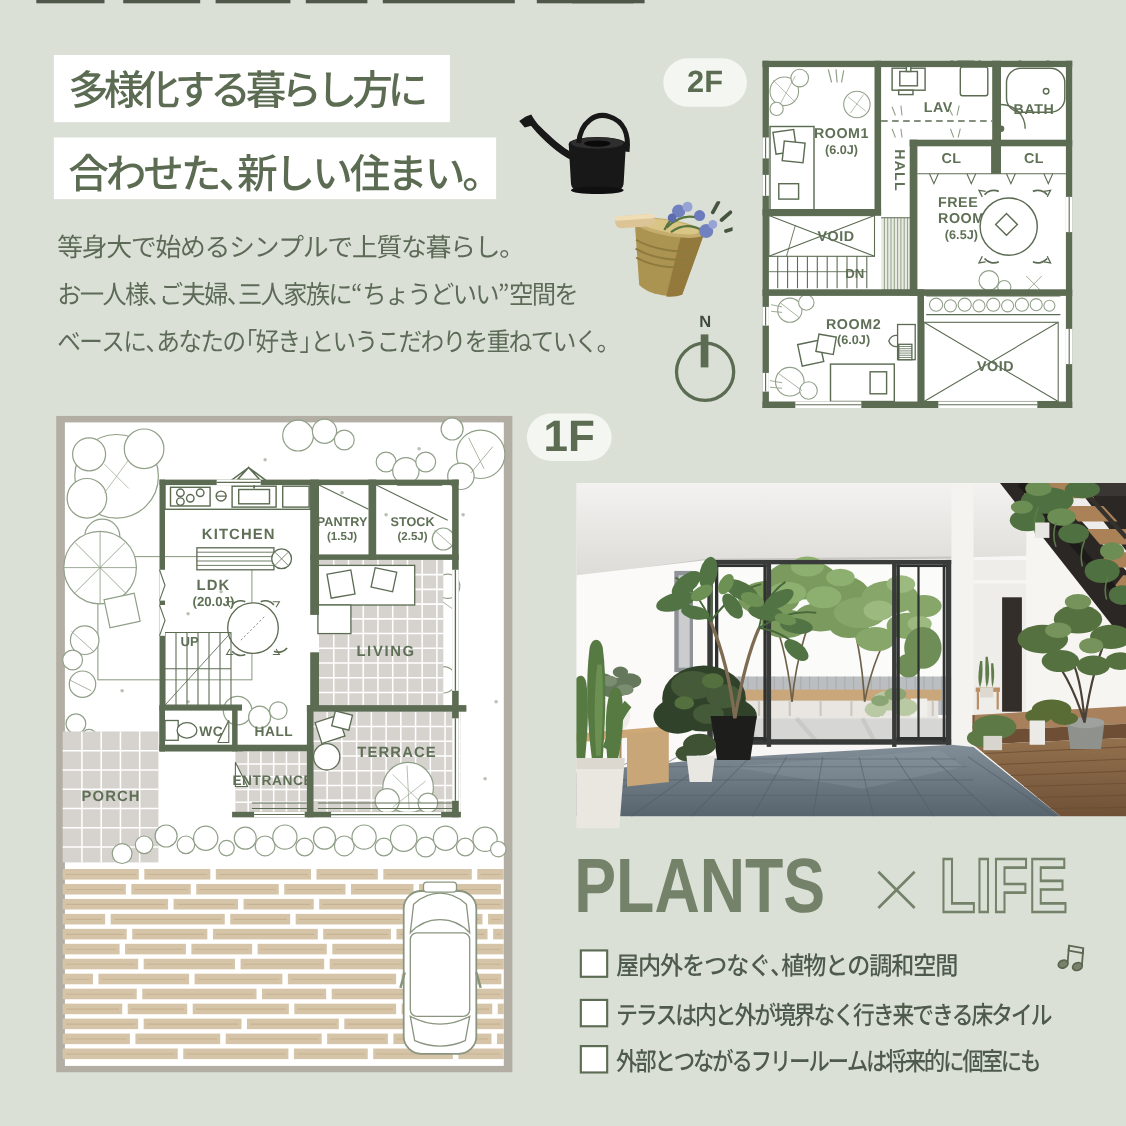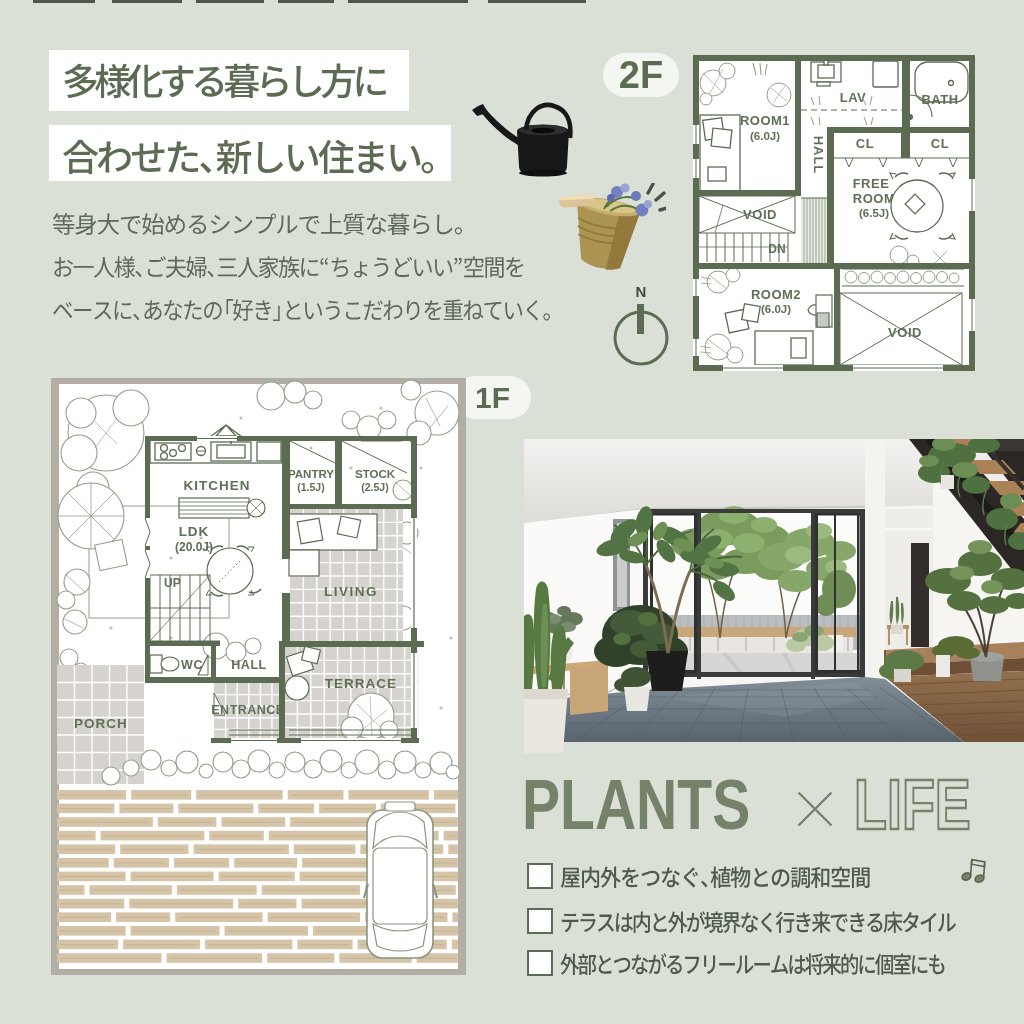--- a/index.html
+++ b/index.html
@@ -60,21 +60,21 @@
       <circle cx="86" cy="27" r="6.4" fill="#7181c0"></circle>
       <circle cx="92" cy="21" r="4" fill="#97a3d4"></circle>
     </g>
     <g stroke="#47543f" stroke-width="3.4" stroke-linecap="round">
       <path d="M86,-40 l0,0"></path>
       <path d="M92,10 l5,-9"></path>
       <path d="M100,17 l8,-7"></path>
       <path d="M104,27 l10,-3"></path>
     </g>
   </svg>
-<div class="pill" style="left:603px;top:53px;width:76px;height:44px;font-size:38px">2F</div>
+<div class="pill" style="left:603px;top:53px;width:76px;height:44px;font-size:28px">2F</div>
 <svg style="position:absolute;left:693px;top:55px" width="282" height="316" viewBox="0 0 282 316">
     <rect x="0" y="0" width="282" height="316" fill="#ffffff"></rect>
     <path d="M178,0 L192,-0.5 L185,-9 Z M185,-9 L171,1 M185,-9 L199,1" stroke="#5c6c53" stroke-width="1.5" fill="#fff"></path>
     <path d="M247,-9 L233,1 M247,-9 L261,1 M240,-5 L254,-5" stroke="#5c6c53" stroke-width="1.5" fill="#fff"></path>
     <g stroke="#91a089" fill="#fff" stroke-width="1">
       <circle cx="20" cy="28" r="13"></circle>
       <circle cx="34" cy="16" r="8"></circle>
       <circle cx="13" cy="44" r="6"></circle>
       <path d="M10,18 l20,20 M30,14 l-14,26" stroke-width=".6"></path>
       <circle cx="86" cy="40" r="12"></circle>
@@ -228,21 +228,21 @@
       <path d="M30,313 h60" stroke="#5c6c53" stroke-width="1"></path>
       <rect x="160" y="310" width="90" height="6" fill="#fff"></rect>
       <path d="M160,313 h90" stroke="#5c6c53" stroke-width="1"></path>
     </g>
   </svg>
 <svg style="position:absolute;left:607px;top:281px" width="70" height="90" viewBox="0 0 70 90">
     <circle cx="34" cy="57" r="26" stroke="#5c6c53" stroke-width="3" fill="none"></circle>
     <rect x="30" y="23" width="7" height="30" fill="#5c6c53"></rect>
     <text x="34" y="16" font-family="Liberation Sans" font-weight="bold" font-size="15" fill="#3f4a3c" text-anchor="middle">N</text>
   </svg>
-<div class="pill" style="left:454px;top:376px;width:77px;height:43px;font-size:30px">1F</div>
+<div class="pill" style="left:479px;top:376px;width:77px;height:43px;font-size:40px">1F</div>
 <svg style="position:absolute;left:51px;top:378px" width="415" height="597" viewBox="0 0 415 597">
     <rect x="0" y="0" width="415" height="597" fill="#b2aea4"></rect>
     <rect x="8" y="6" width="399" height="585" fill="#ffffff"></rect>
     <g stroke="#91a089" fill="#fff" stroke-width="1.1">
       <circle cx="55" cy="55" r="38"></circle>
       <circle cx="28" cy="75" r="18"></circle>
       <circle cx="80" cy="30" r="18"></circle>
       <circle cx="30" cy="35" r="15"></circle>
       <path d="M44,44 l22,22 M66,40 l-22,30" stroke-width=".6"></path>
       <circle cx="42" cy="110" r="16"></circle>

